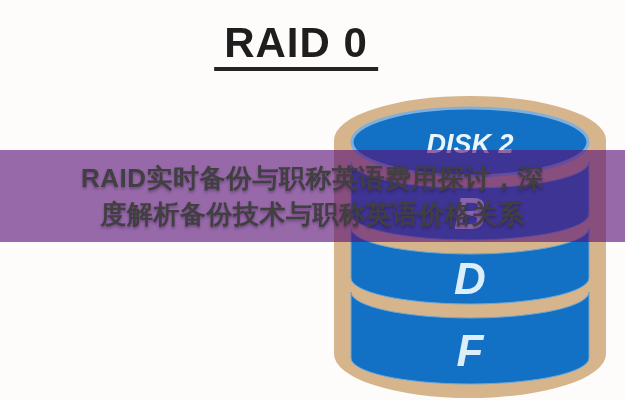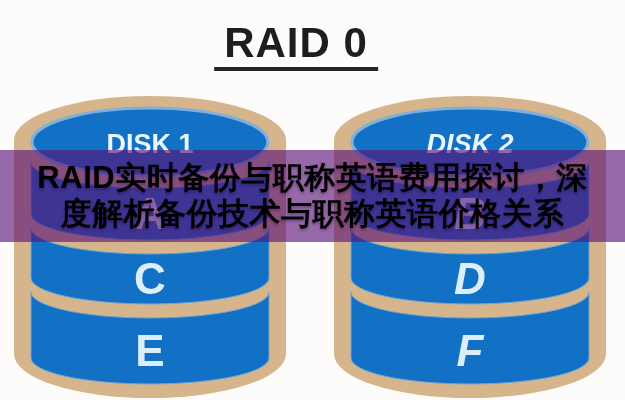--- a/index.html
+++ b/index.html
@@ -28,48 +28,35 @@
   .disk text{font-family:"Liberation Sans","DejaVu Sans",sans-serif;font-weight:bold;}
   .disk-label{font-size:27px;}
   .seg-letter{font-size:44px;}
   
   .overlay-band{
     position:absolute;left:0;top:150px;width:625px;height:92px;
     display:flex;flex-direction:column;align-items:center;justify-content:center;
     background:rgba(88,14,118,0.62);
   }
   .overlay-line{
-    color:#000000;font-weight:bold;font-size:31px;line-height:36px;
+    color:#404040;font-weight:bold;font-size:26px;line-height:36px;
     text-align:left;white-space:nowrap;
     text-shadow:0 2px 3px rgba(40,0,60,0.35);
     letter-spacing:0.5px;
   }
 </style>
 </head>
 <body>
 
 <div class="canvas">
 
   <div class="title-wrap">
     <span class="title">RAID 0</span>
   </div>
 
-  <div class="disk left">
-    <svg viewBox="0 0 272 302">
-      <path d="M 0 44 A 136 44 0 0 1 272 44 L 272 258 A 136 44 0 0 1 0 258 Z" fill="#d6b58c"></path>
-      <ellipse cx="136" cy="46" rx="118" ry="34" stroke="#7fb0dc" stroke-width="3" fill="#1271c4"></ellipse>
-      <path d="M 17 66 A 119 26 0 0 0 255 66 L 255 118 A 119 26 0 0 1 17 118 Z" stroke="#6ea7d4" stroke-width="1" fill="#1271c4"></path>
-      <path d="M 17 132 A 119 26 0 0 0 255 132 L 255 182 A 119 26 0 0 1 17 182 Z" stroke="#6ea7d4" stroke-width="1" fill="#1271c4"></path>
-      <path d="M 17 196 A 119 26 0 0 0 255 196 L 255 262 A 119 26 0 0 1 17 262 Z" stroke="#6ea7d4" stroke-width="1" fill="#1271c4"></path>
-      <text class="disk-label" x="136" y="57" text-anchor="middle" fill="#eaf5fd">DISK 1</text>
-      <text class="seg-letter" x="136" y="133" text-anchor="middle" fill="#dbeefa">A</text>
-      <text class="seg-letter" x="136" y="198" text-anchor="middle" fill="#dbeefa">C</text>
-      <text class="seg-letter" x="136" y="270" text-anchor="middle" fill="#dbeefa">E</text>
-    </svg>
-  </div>
 
   <div class="disk right">
     <svg viewBox="0 0 272 302">
       <path d="M 0 44 A 136 44 0 0 1 272 44 L 272 258 A 136 44 0 0 1 0 258 Z" fill="#d6b58c"></path>
       <ellipse cx="136" cy="46" rx="118" ry="34" stroke="#7fb0dc" stroke-width="3" fill="#1271c4"></ellipse>
       <path d="M 17 66 A 119 26 0 0 0 255 66 L 255 118 A 119 26 0 0 1 17 118 Z" stroke="#6ea7d4" stroke-width="1" fill="#1271c4"></path>
       <path d="M 17 132 A 119 26 0 0 0 255 132 L 255 182 A 119 26 0 0 1 17 182 Z" stroke="#6ea7d4" stroke-width="1" fill="#1271c4"></path>
       <path d="M 17 196 A 119 26 0 0 0 255 196 L 255 262 A 119 26 0 0 1 17 262 Z" stroke="#6ea7d4" stroke-width="1" fill="#1271c4"></path>
       <text class="disk-label" x="136" y="57" text-anchor="middle" fill="#eaf5fd">DISK 2</text>
       <text class="seg-letter" x="136" y="133" text-anchor="middle" fill="#dbeefa">B</text>

